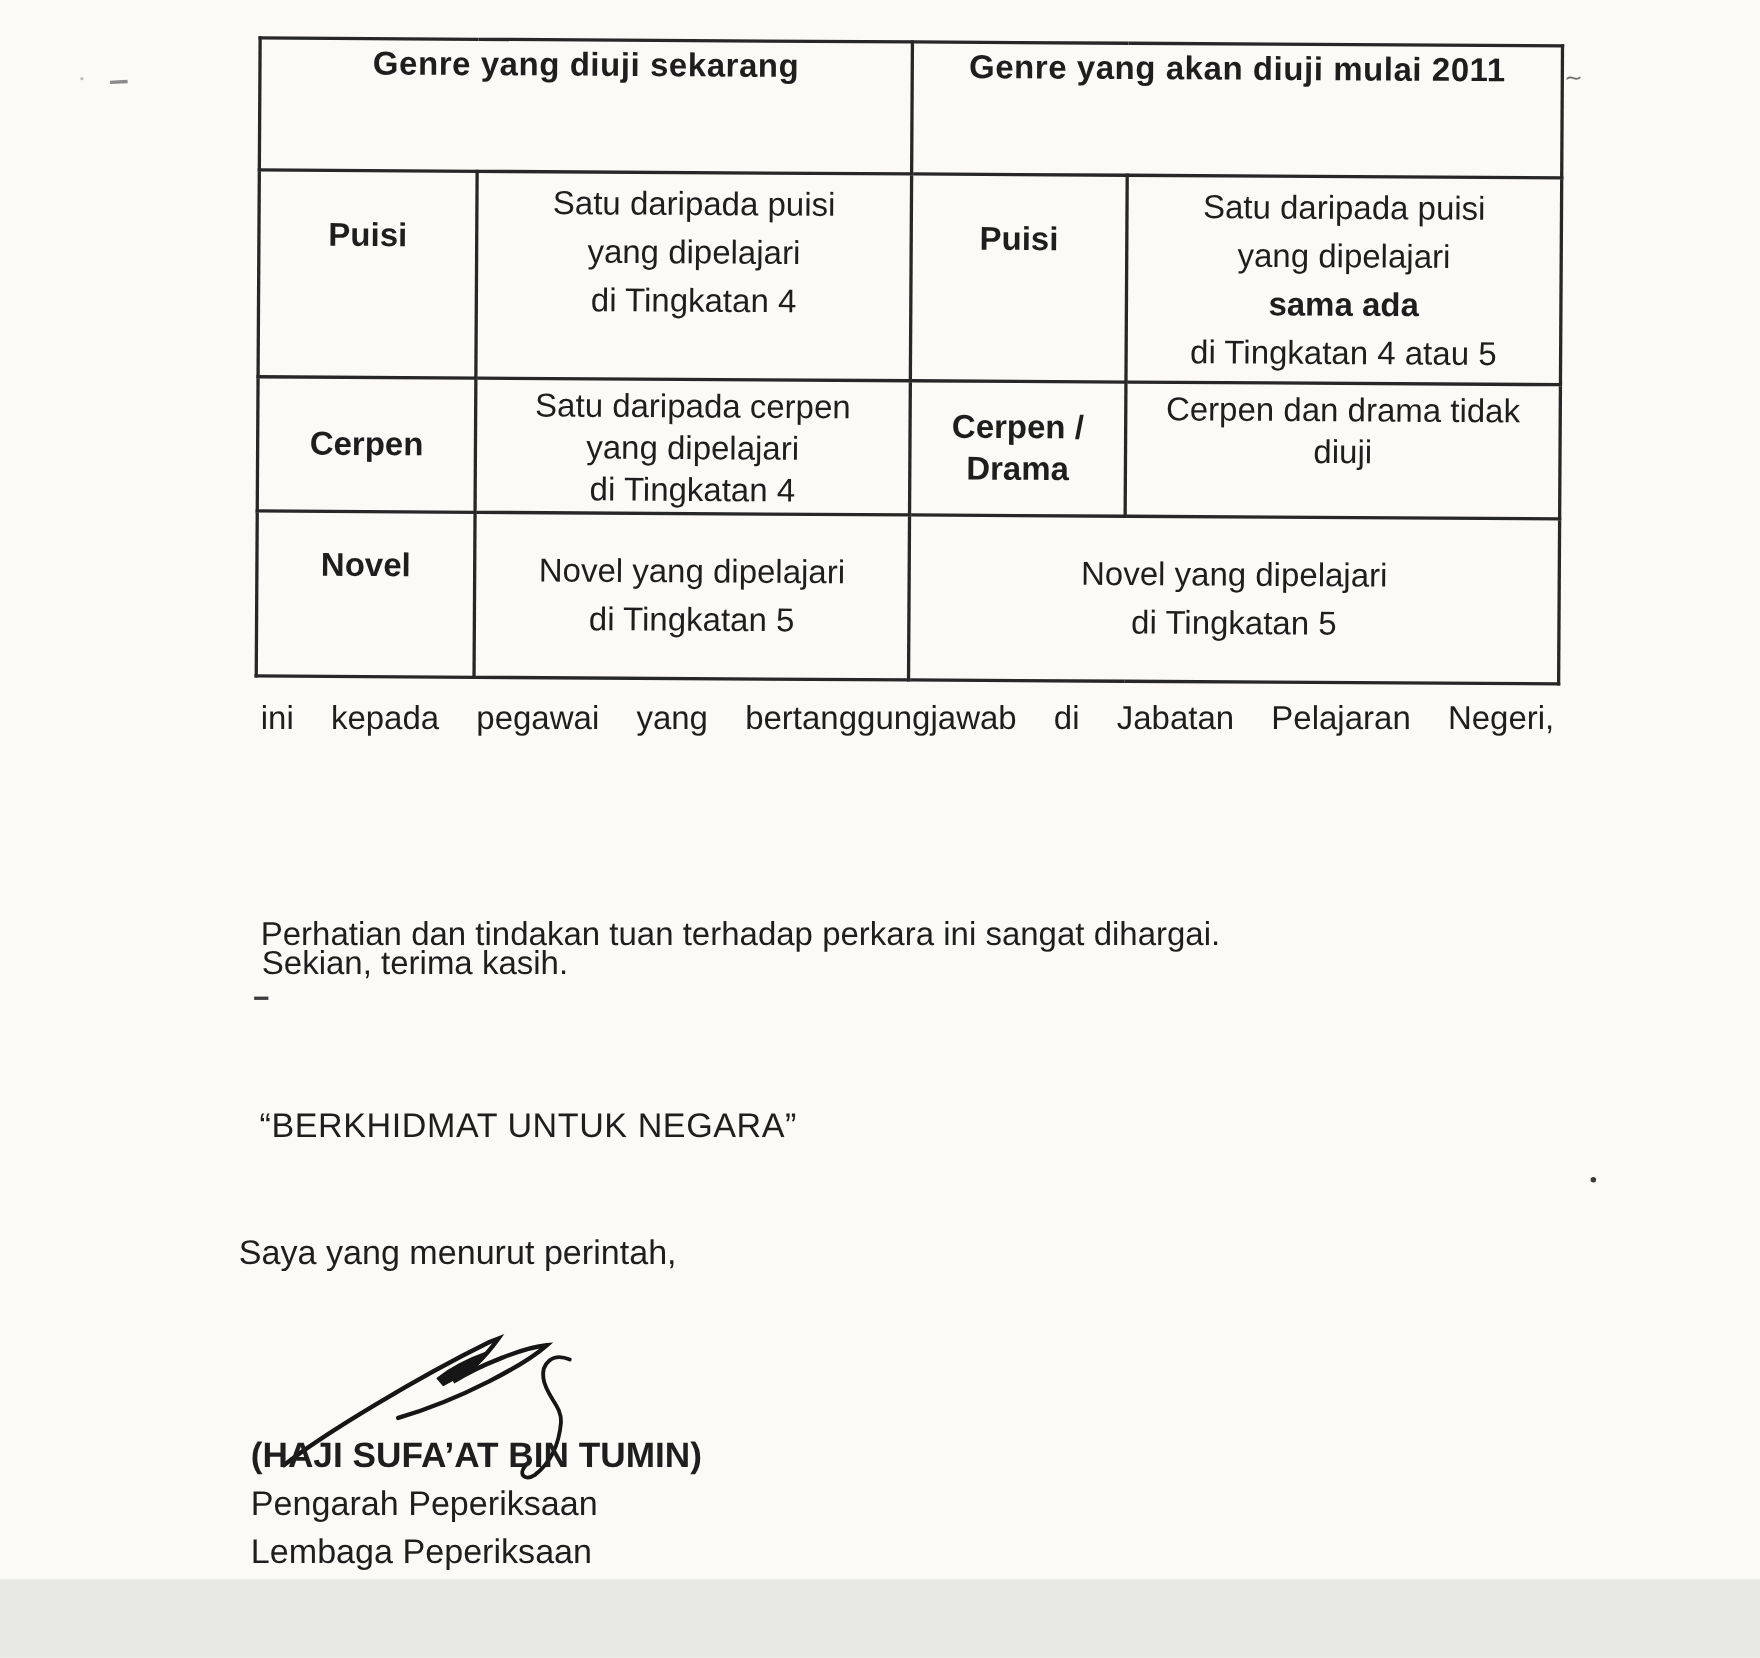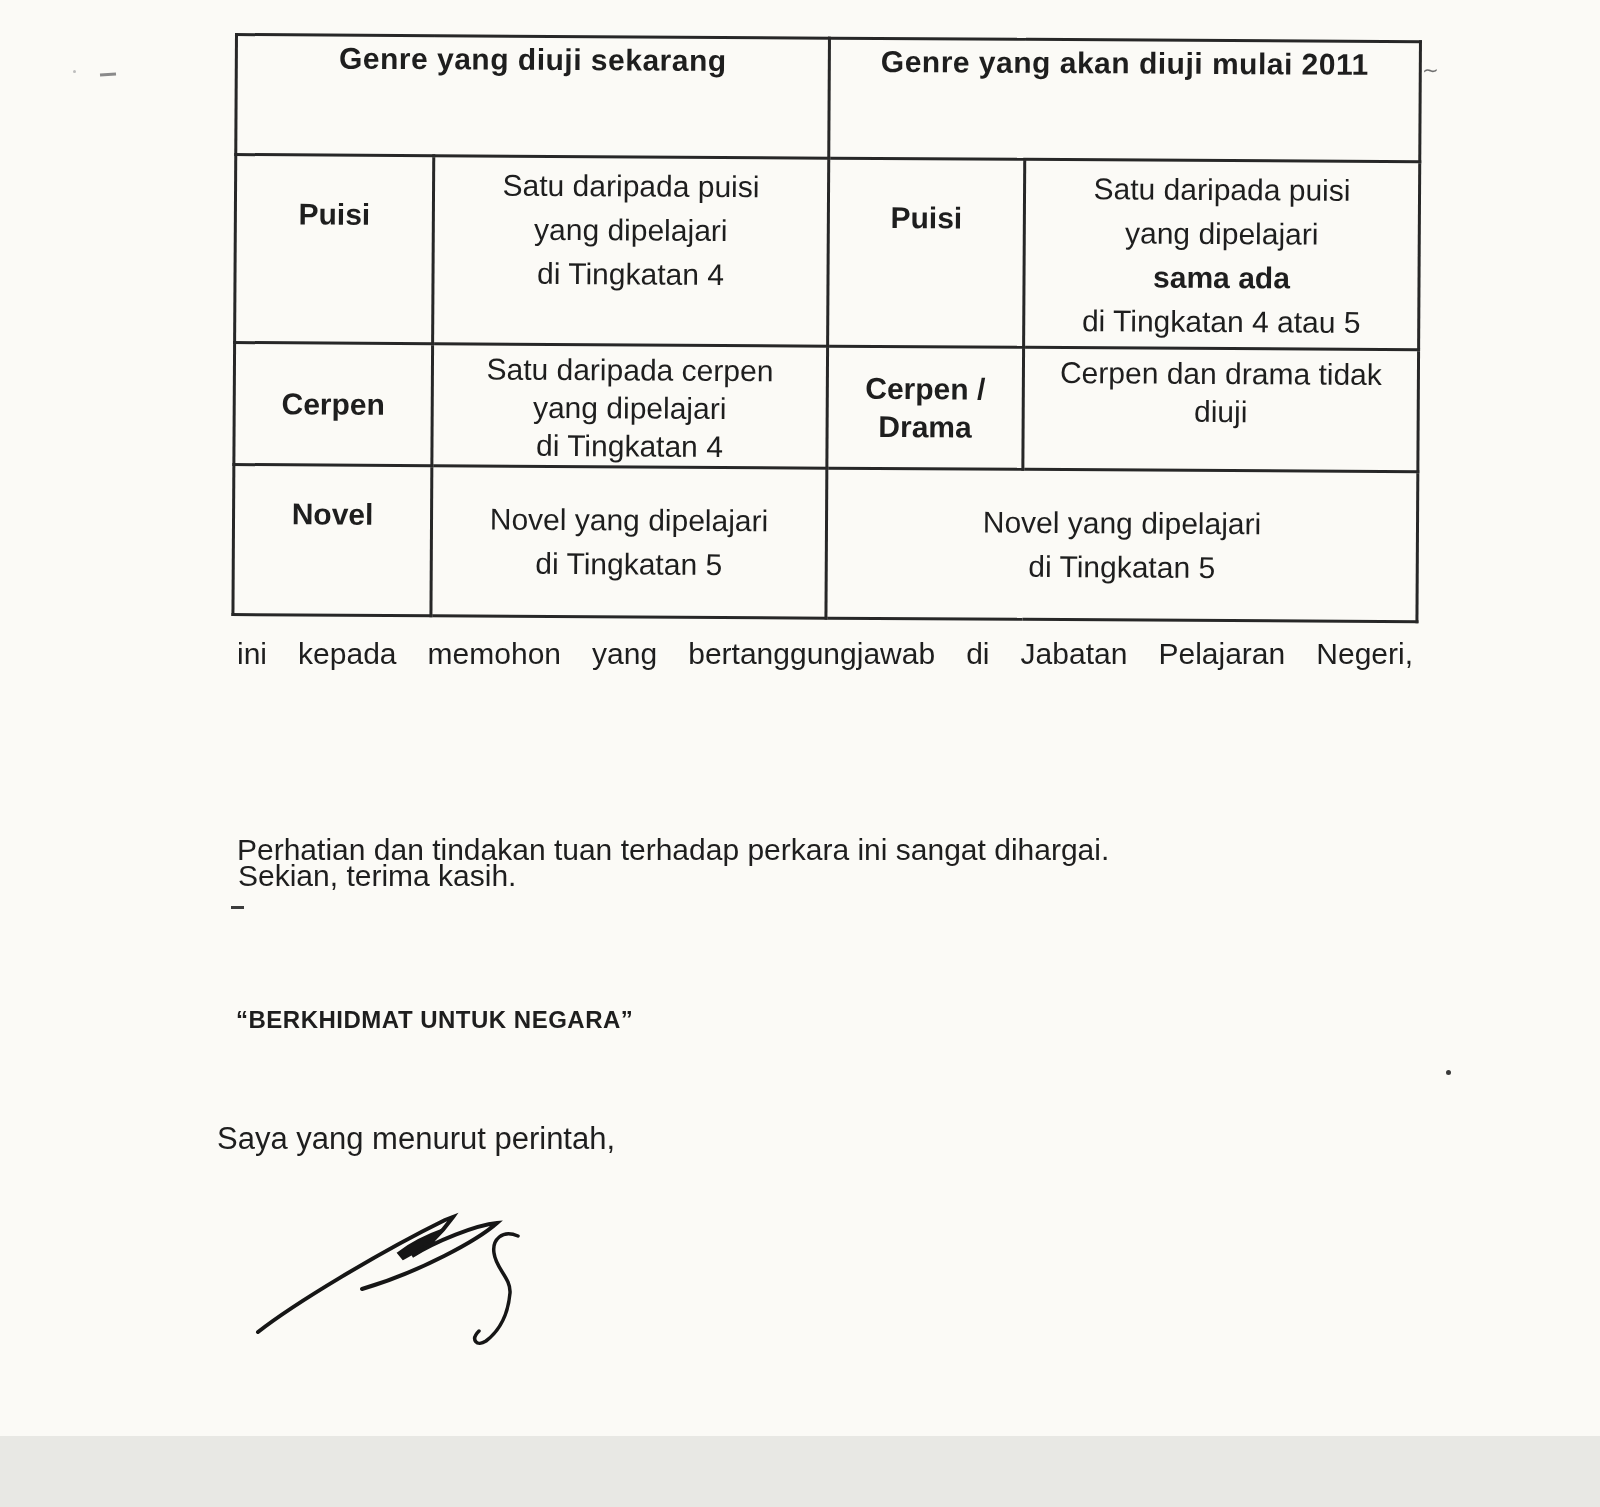--- a/index.html
+++ b/index.html
@@ -54,21 +54,21 @@
   .ln { display: block; }
   .bold { font-weight: bold; }
   
   .abs { position: absolute; }
   .bodytext { font-size: 30px; line-height: 43px; }
   .para5 { left: 237px; top: 632px; width: 1176px; }
   .jline { text-align: justify; text-align-last: justify; }
   .p5-num { display: inline-block; width: 100px; }
   .attention { left: 237px; top: 828px; }
   .thanks    { left: 238px; top: 854px; }
-  .motto     { left: 236px; top: 1006px; font-size: 24px; font-weight: bold; letter-spacing: 0.5px; }
+  .motto     { left: 236px; top: 1006px; font-size: 31px; font-weight: normal; letter-spacing: 0.5px; }
   .order     { left: 217px; top: 1121px; font-size: 31px; }
   .sig-block { left: 228px; top: 1301px; font-size: 31px; line-height: 44px; }
   .sig-name  { font-size: 32px; font-weight: bold; }
   .signature-svg { position: absolute; left: 240px; top: 1190px; pointer-events: none; }
   
   .artifact { position: absolute; background: #8a8a8a; }
   .a-dash1   { left: 100px; top: 73px;  width: 16px; height: 3px; transform: rotate(-3deg); }
   .a-dot1    { left: 73px;  top: 70px;  width: 3px;  height: 3px; background: #bdbdbd; border-radius: 50%; }
   .a-squiggle{ left: 1422px; top: 58px; width: auto; height: auto; background: none; color: #6f6f6f; font-size: 20px; }
   .a-dot2    { left: 1446px; top: 1070px; width: 5px; height: 5px; background: #3a3a3a; border-radius: 50%; }
@@ -156,40 +156,46 @@
         <div>
           <span class="ln">Novel yang dipelajari</span>
           <span class="ln">di Tingkatan 5</span>
         </div>
       </td>
     </tr>
   </tbody>
     </table>
 
   <div class="abs bodytext para5">
-    <div class="jline">ini kepada memohon yang bertanggungjawab di Jabatan Pelajaran Negeri,</div>
+    <div class="jline">ini kepada pegawai yang bertanggungjawab di Jabatan Pelajaran Negeri,</div>
   </div>
 
   <div class="abs bodytext attention">Perhatian dan tindakan tuan terhadap perkara ini sangat dihargai.</div>
   <div class="abs bodytext thanks">Sekian, terima kasih.</div>
   <div class="abs motto">“BERKHIDMAT UNTUK NEGARA”</div>
   <div class="abs order">Saya yang menurut perintah,</div>
 
   <svg class="signature-svg" width="300" height="175" viewBox="0 0 300 175" fill="none">
     <path d="M 18,142 C 55,113 140,62 205,30 L 213,27
              C 200,45 186,58 172,66
              C 196,51 236,35 257,33
              C 238,50 180,82 122,99" stroke="#161616" stroke-width="4" stroke-linecap="round" fill="none"></path>
     <path d="M 158,63 C 172,52 190,44 204,39 C 192,52 175,63 163,69 Z" fill="#161616" stroke="#161616" stroke-width="2"></path>
     <path d="M 278,46 C 262,39 252,50 254,63
              C 256,79 271,88 270,103
              C 268,126 259,141 246,151
              C 237,157 230,150 239,141" stroke="#161616" stroke-width="3.5" stroke-linecap="round" fill="none"></path>
   </svg>
 
+  <div class="abs sig-block">
+    <div class="sig-name">(HAJI SUFA’AT BIN TUMIN)</div>
+    <div>Pengarah Peperiksaan</div>
+    <div>Lembaga Peperiksaan</div>
+    <div>Kementerian Pelajaran Malaysia</div>
+  </div>
 
   <div class="artifact a-dash1"></div>
   <div class="artifact a-dot1"></div>
   <div class="artifact a-squiggle">∼</div>
   <div class="artifact a-dot2"></div>
   <div class="artifact a-dot3"></div>
   <div class="artifact a-sekian"></div>
 
 </div>
 

